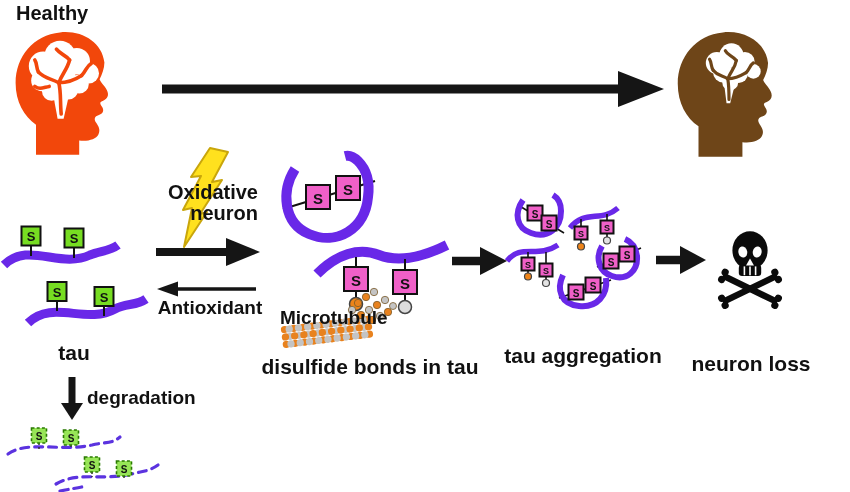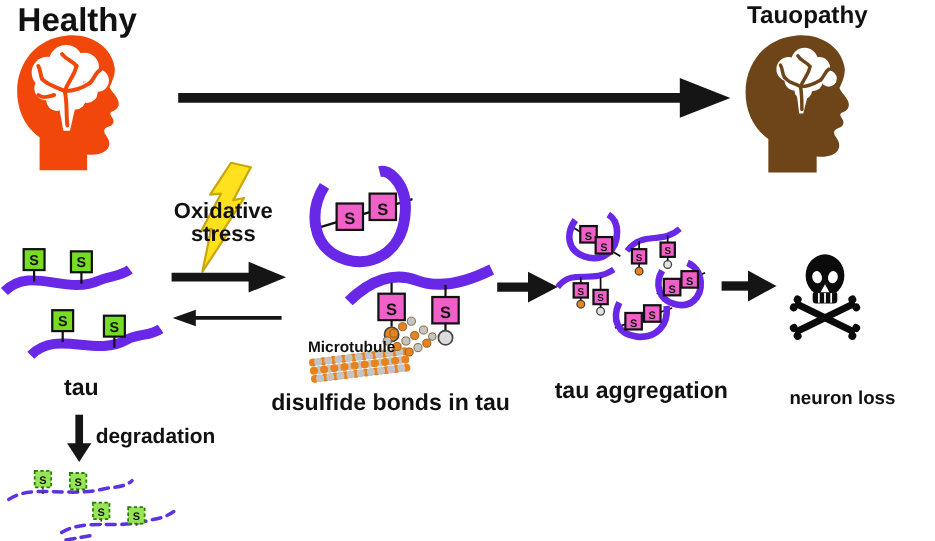--- a/index.html
+++ b/index.html
@@ -29,22 +29,21 @@
   .mtO{stroke:#E8821E;stroke-width:7.2;stroke-dasharray:0.1 9.2;stroke-linecap:round;fill:none;}
   .mtG{stroke:#C4C4C4;stroke-width:7.2;stroke-dasharray:0.1 9.2;stroke-dashoffset:-4.7;stroke-linecap:round;fill:none;}
   .brainline-h{stroke:#F2470B;stroke-width:3;fill:none;stroke-linecap:round;}
   .brainline-t{stroke:#6E4518;stroke-width:2.6;fill:none;stroke-linecap:round;}
 </style>
 </head>
 <body>
 
 <div id="stage">
 
-  <div class="lbl" style="left:16px;top:2px;font-size:30px;">Healthy</div>
-  <div class="lbl ctr" style="left:670px;top:1px;width:128px;font-size:22px;">Tauopathy</div>
+  <div class="lbl" style="left:16px;top:2px;font-size:20px;">Healthy</div>
 
   <svg class="abs" style="left:6px;top:26px;" width="120" height="134" viewBox="0 0 100 105">
     <path fill="#F2470B" d="M45,2 C23,4 8,22 8,44 C8,60 15,72 25,79 L25,104 L61,104 L61,92 C68,93 75,91 77,87 C79,83 77,80 75,77 C73,74 74,72 77,71 C81,70 82,67 80,64 C78,61 78,60 81,59 C85,57 86,54 84,50 C82,46 79,44 78,41 C80,37 82,32 82,27 C80,10 63,0 45,2 Z"></path>
     <g fill="#ffffff">
       <circle cx="31" cy="30" r="12"></circle>
         <circle cx="45" cy="22" r="13"></circle>
         <circle cx="59" cy="26" r="11"></circle>
       <circle cx="69" cy="36" r="8.5"></circle>
         <circle cx="30" cy="42" r="9"></circle>
         <circle cx="47" cy="39" r="11"></circle>
@@ -85,24 +84,25 @@
       <path d="M37,33 C35,30 36,27 34,24"></path>
       <path d="M56,25 C53,21 49,21 47,17"></path>
       <path d="M64,35 C67,32 67,29 70,27"></path>
     </g>
   </svg>
 
   <svg class="abs" style="left:176px;top:148px;" width="56" height="100" viewBox="0 0 56 100">
     <polygon points="34,0 52,4 36,34 46,32 24,66 31,64 8,99 16,60 7,62 25,28 15,29" fill="#FFE11E" stroke="#C9A60B" stroke-width="2" stroke-linejoin="round"></polygon>
   </svg>
 
-  <div class="lbl ctr" style="left:148px;top:182px;width:110px;font-size:20px;line-height:21px;">
+  <div class="lbl ctr" style="left:148px;top:182px;width:110px;font-size:20px;line-height:21px;text-align:right;">
     <span style="display:block;">Oxidative</span>
-    <span style="display:block;">stress</span>
+    <span style="display:block;">neuron</span>
   </div>
+  <div class="lbl ctr" style="left:155px;top:297px;width:110px;font-size:19px;">Antioxidant</div>
 
   <svg class="abs" style="left:0;top:215px;" width="155" height="125" viewBox="0 0 155 125">
     <path class="tauline" d="M4,50 C28,26 60,54 90,40 C100,36 110,36 118,30"></path>
     <line class="stem" x1="31" y1="31" x2="31" y2="41"></line>
       <line class="stem" x1="74" y1="33" x2="74" y2="43"></line>
     <rect class="cysg" x="21.5" y="11.5" width="19" height="19"></rect>
     <text x="31" y="26" font-size="13">S</text>
     <rect class="cysg" x="64.5" y="13.5" width="19" height="19"></rect>
     <text x="74" y="28" font-size="13">S</text>
     <path class="tauline" d="M28,108 C52,84 86,110 115,94 C126,88 136,91 146,84"></path>
@@ -170,22 +170,22 @@
       <circle cx="86" cy="170" r="3.7" fill="#E8821E"></circle>
         <circle cx="94" cy="165" r="3.7" fill="#C4C4C4"></circle>
       <circle cx="102" cy="160" r="3.7" fill="#E8821E"></circle>
         <circle cx="110" cy="155" r="3.7" fill="#C4C4C4"></circle>
       <circle cx="97" cy="175" r="3.7" fill="#E8821E"></circle>
         <circle cx="105" cy="171" r="3.7" fill="#C4C4C4"></circle>
       <circle cx="113" cy="167" r="3.7" fill="#E8821E"></circle>
         <circle cx="118" cy="161" r="3.5" fill="#C4C4C4"></circle>
     </g>
   </svg>
-  <div class="lbl" style="left:280px;top:307px;font-size:14px;">Microtubule</div>
-  <div class="lbl ctr" style="left:241px;top:355px;width:228px;font-size:21px;">disulfide bonds in tau</div>
+  <div class="lbl" style="left:280px;top:307px;font-size:19px;">Microtubule</div>
+  <div class="lbl ctr" style="left:256px;top:355px;width:228px;font-size:21px;">disulfide bonds in tau</div>
 
   <svg class="abs" style="left:505px;top:183px;" width="165" height="150" viewBox="0 0 165 150">
 
     <line class="ssline-sm" x1="13" y1="22" x2="59" y2="50"></line>
     <path class="tauline-sm" d="M18,17 C9,30 11,45 26,50 C43,56 56,45 56,28 C56,21 53,15 48,12"></path>
     <rect class="cysp" x="22.5" y="22.5" width="15" height="15"></rect>
     <text x="30" y="35" font-size="10">S</text>
     <rect class="cysp" x="36.5" y="32.5" width="15" height="15"></rect>
     <text x="44" y="45" font-size="10">S</text>
 
@@ -252,21 +252,21 @@
       <ellipse cx="31" cy="28" rx="5.5" ry="7" transform="rotate(-12 31 28)"></ellipse>
       <ellipse cx="49" cy="28" rx="5.5" ry="7" transform="rotate(12 49 28)"></ellipse>
       <path d="M40,36 L35,45 L45,45 Z"></path>
     </g>
     <g stroke="#ffffff" stroke-width="2">
       <line x1="33" y1="46" x2="33" y2="57"></line>
         <line x1="40" y1="46" x2="40" y2="57"></line>
         <line x1="47" y1="46" x2="47" y2="57"></line>
     </g>
   </svg>
-  <div class="lbl ctr" style="left:688px;top:352px;width:126px;font-size:17px;text-align:right;">neuron loss</div>
+  <div class="lbl ctr" style="left:688px;top:352px;width:126px;font-size:21px;">neuron loss</div>
 
   <svg class="abs" style="left:0;top:0;pointer-events:none;" width="850" height="492" viewBox="0 0 850 492">
     <g>
       <line class="arrowline" x1="162" y1="89" x2="622" y2="89" stroke-width="9"></line>
       <polygon class="arrowfill" points="618,71 664,89 618,107"></polygon>
     </g>
     <g>
       <line class="arrowline" x1="156" y1="252" x2="230" y2="252" stroke-width="8"></line>
       <polygon class="arrowfill" points="226,238 260,252 226,266"></polygon>
     </g>

